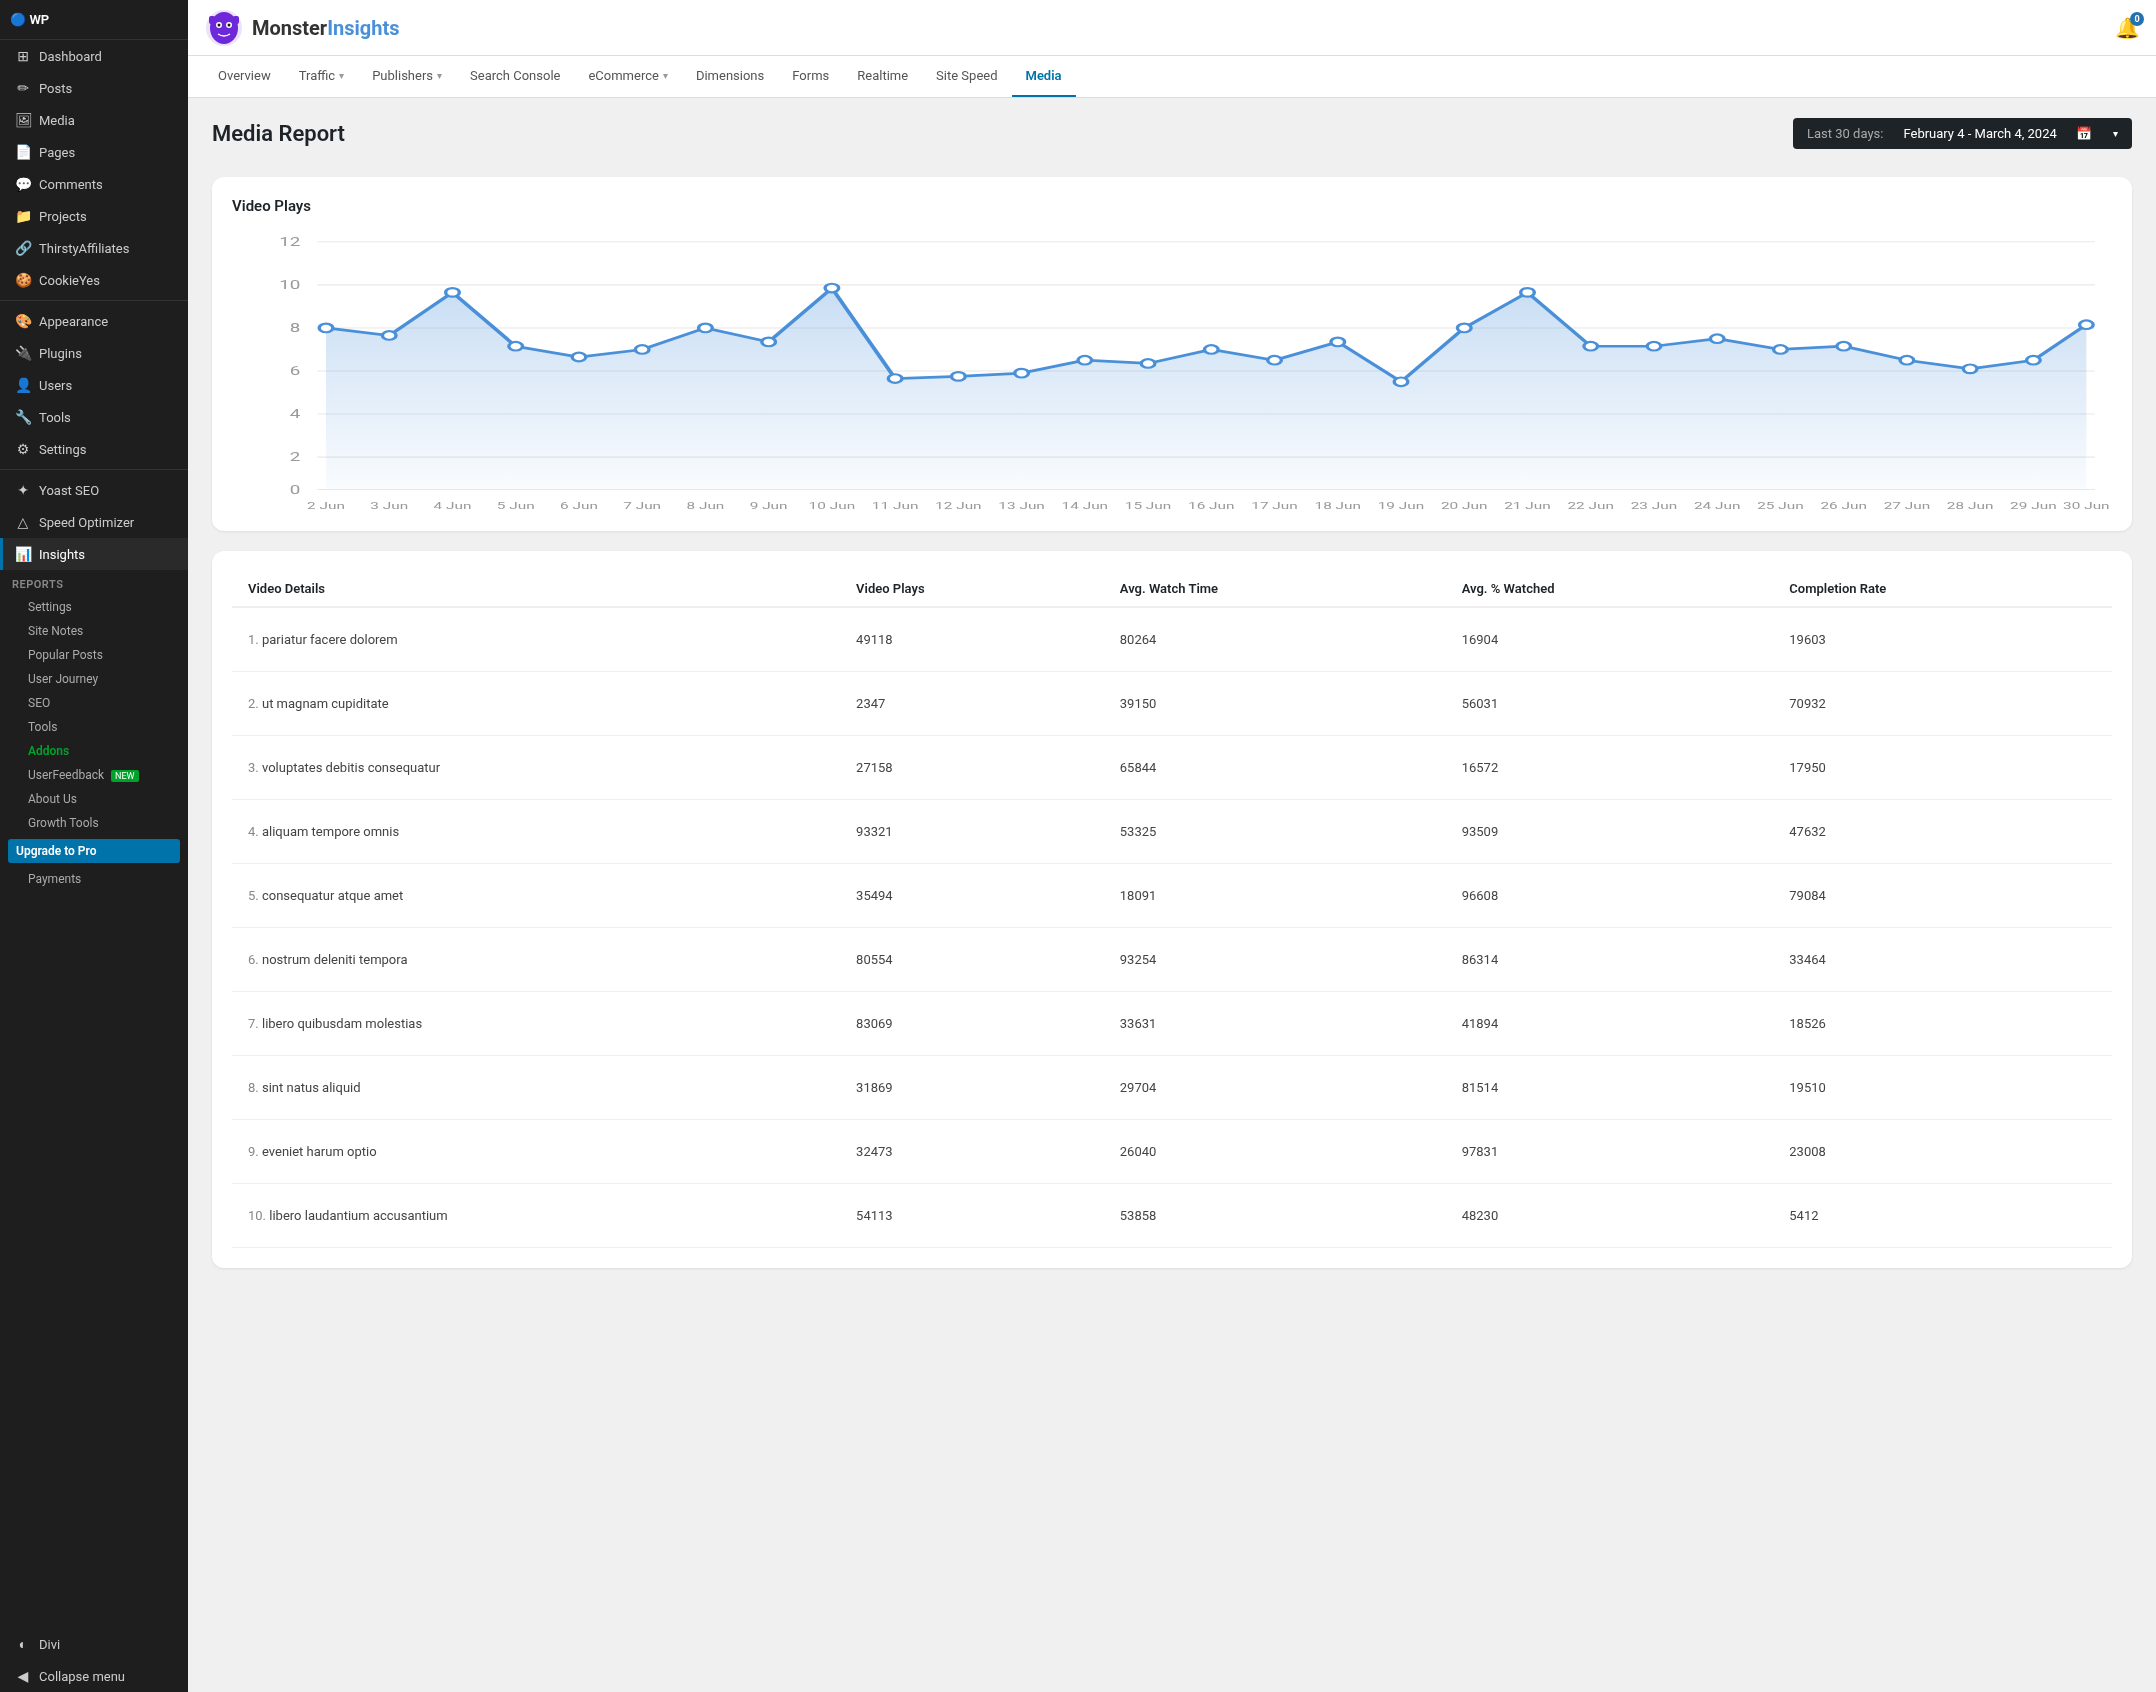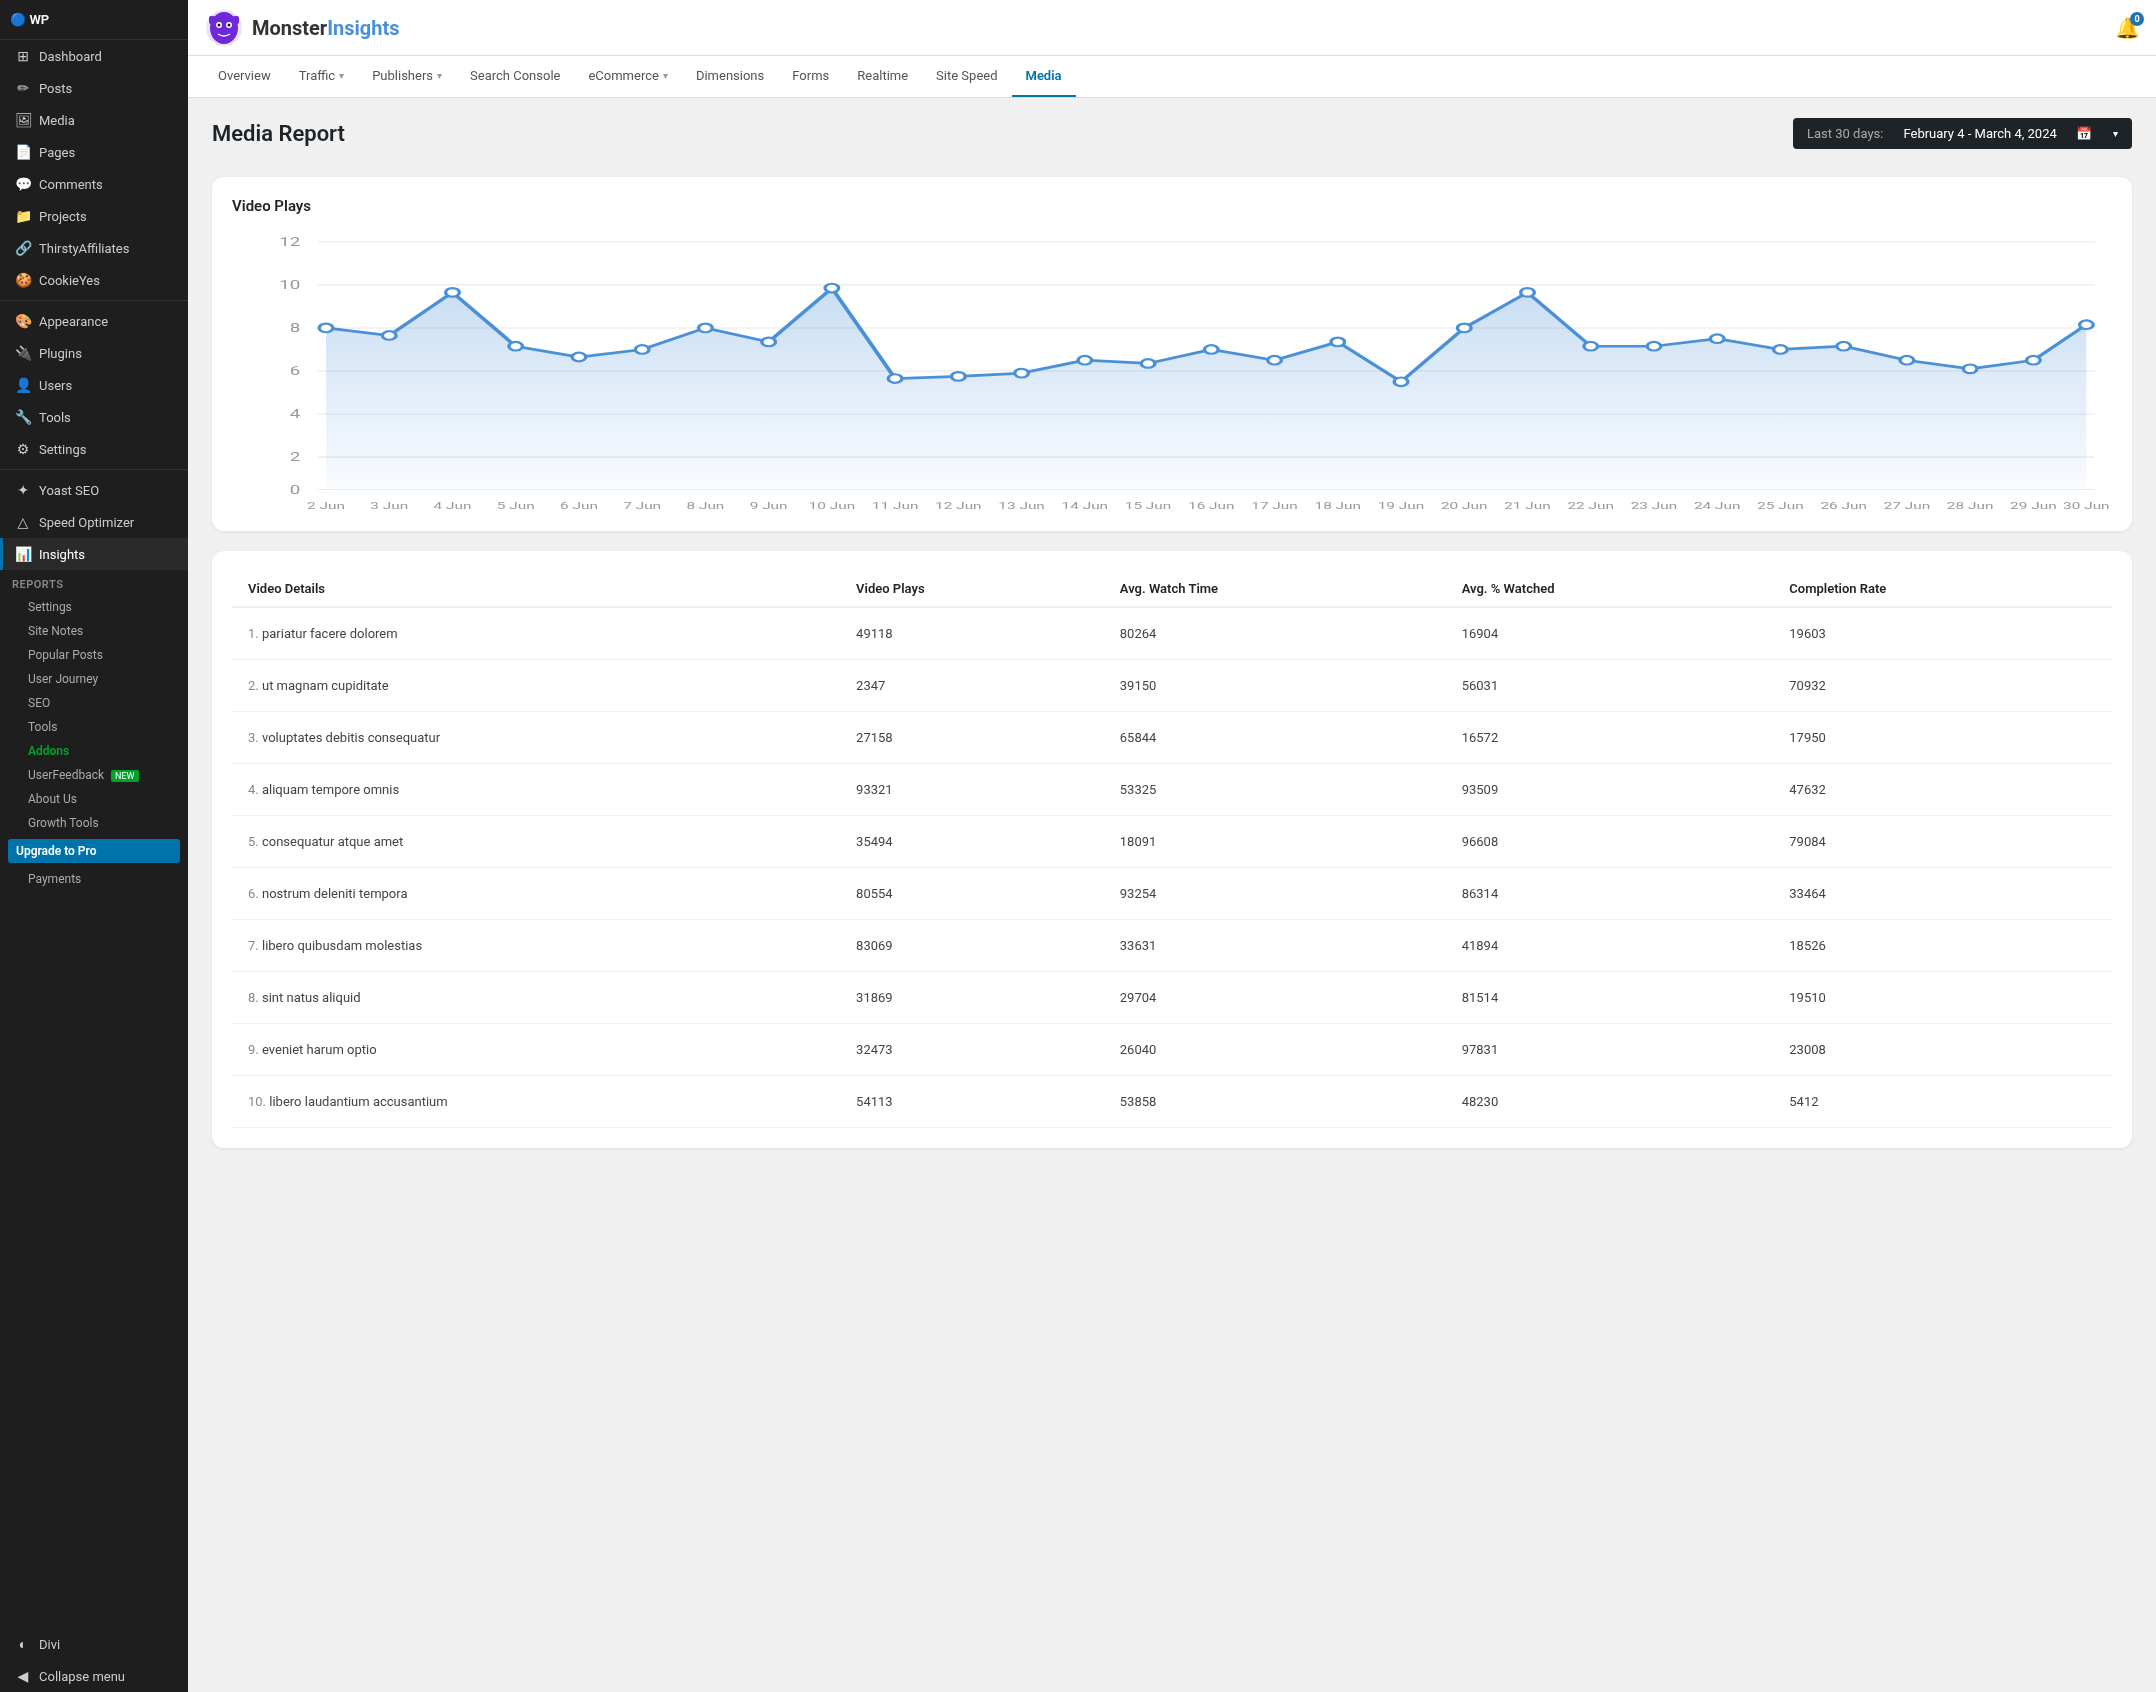--- a/index.html
+++ b/index.html
@@ -142,21 +142,21 @@
     .data-table { width: 100%; border-collapse: collapse; }
     .data-table th {
       text-align: left;
       padding: 10px 16px;
       font-size: 13px;
       font-weight: 600;
       color: #1d2327;
       border-bottom: 2px solid #eee;
     }
     .data-table td {
-      padding: 18px 16px;
+      padding: 24px 16px;
       font-size: 13px;
       color: #444;
       border-bottom: 1px solid #f0f0f1;
     }
     .row-num { color: #888; width: 30px; }
   </style>
 </head>
 <body>
 
 <div id="sidebar">

